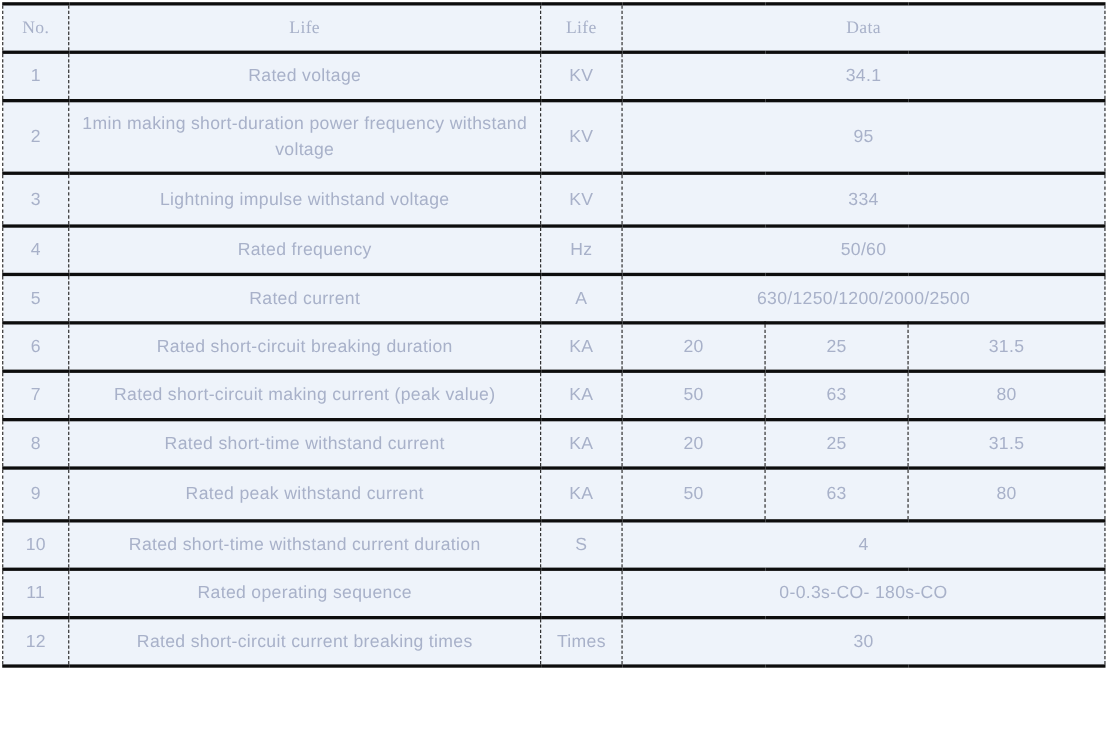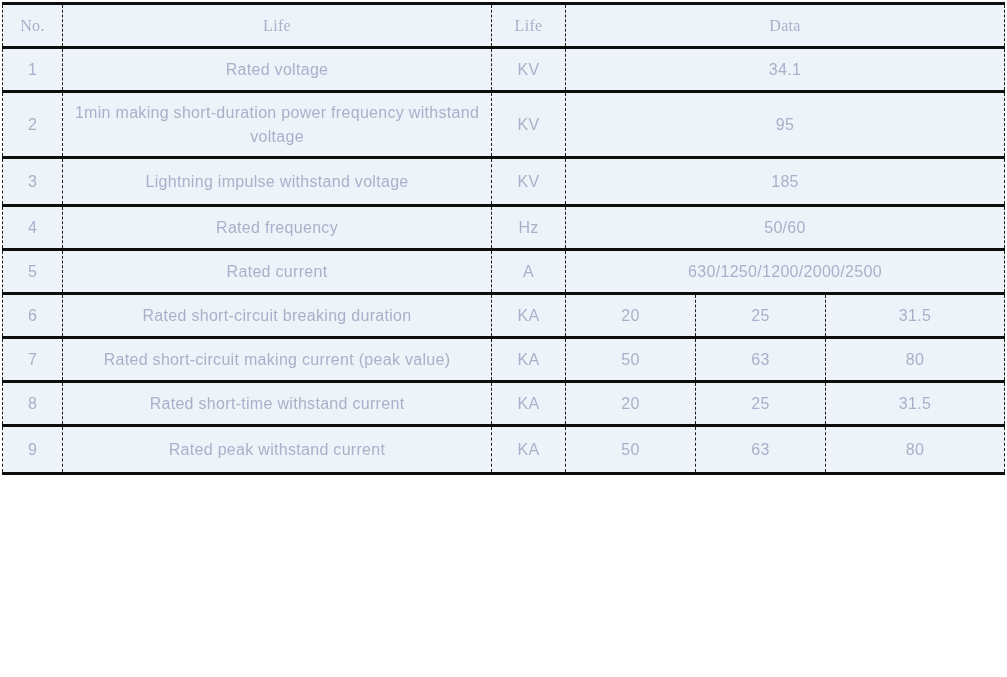--- a/index.html
+++ b/index.html
@@ -81,21 +81,21 @@
         <tr class="tall">
           <td>2</td>
           <td>1min making short-duration power frequency withstand voltage</td>
           <td>KV</td>
           <td colspan="3">95</td>
         </tr>
         <tr class="mid">
           <td>3</td>
           <td>Lightning impulse withstand voltage</td>
           <td>KV</td>
-          <td colspan="3">185</td>
+          <td colspan="3">334</td>
         </tr>
         <tr>
           <td>4</td>
           <td>Rated frequency</td>
           <td>Hz</td>
           <td colspan="3">50/60</td>
         </tr>
         <tr>
           <td>5</td>
           <td>Rated current</td>
@@ -127,15 +127,33 @@
           <td>31.5</td>
         </tr>
         <tr class="mid">
           <td>9</td>
           <td>Rated peak withstand current</td>
           <td>KA</td>
           <td>50</td>
           <td>63</td>
           <td>80</td>
         </tr>
+        <tr>
+          <td>10</td>
+          <td>Rated short-time withstand current duration</td>
+          <td>S</td>
+          <td colspan="3">4</td>
+        </tr>
+        <tr>
+          <td>11</td>
+          <td>Rated operating sequence</td>
+          <td></td>
+          <td colspan="3">0-0.3s-CO- 180s-CO</td>
+        </tr>
+        <tr>
+          <td>12</td>
+          <td>Rated short-circuit current breaking times</td>
+          <td>Times</td>
+          <td colspan="3">30</td>
+        </tr>
       </tbody>
   </table>
 </div>
 
 </body></html>

